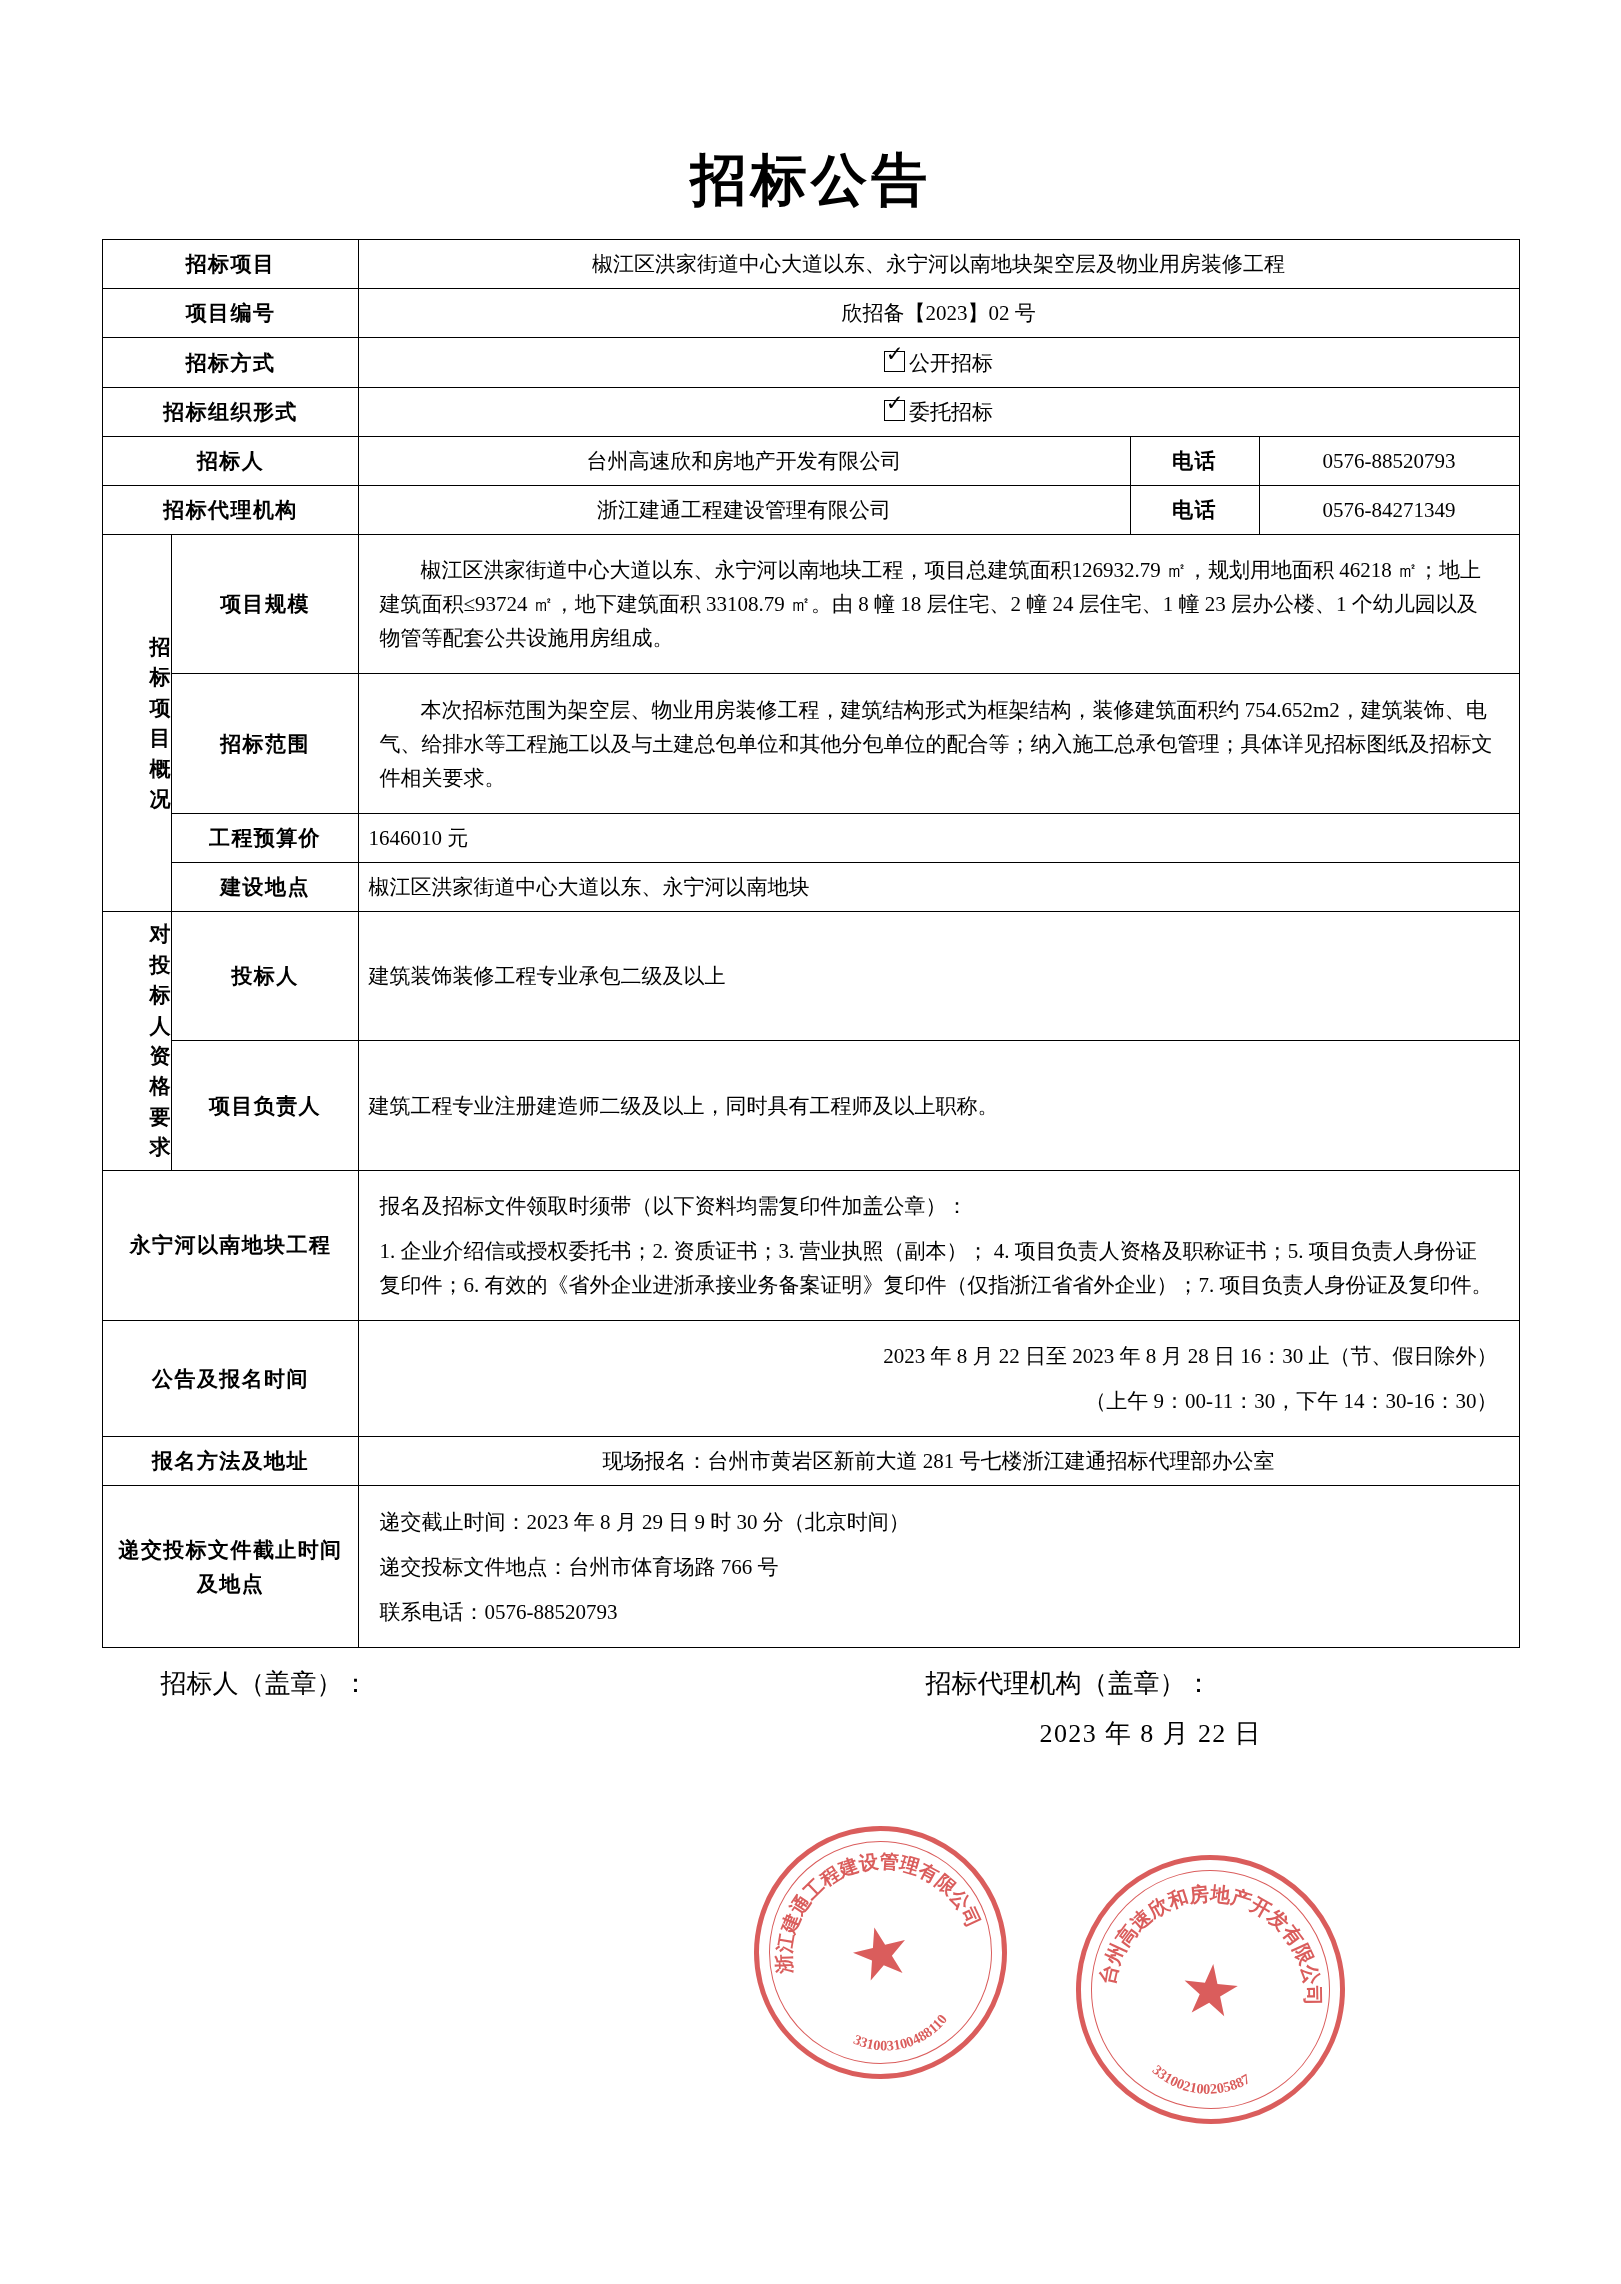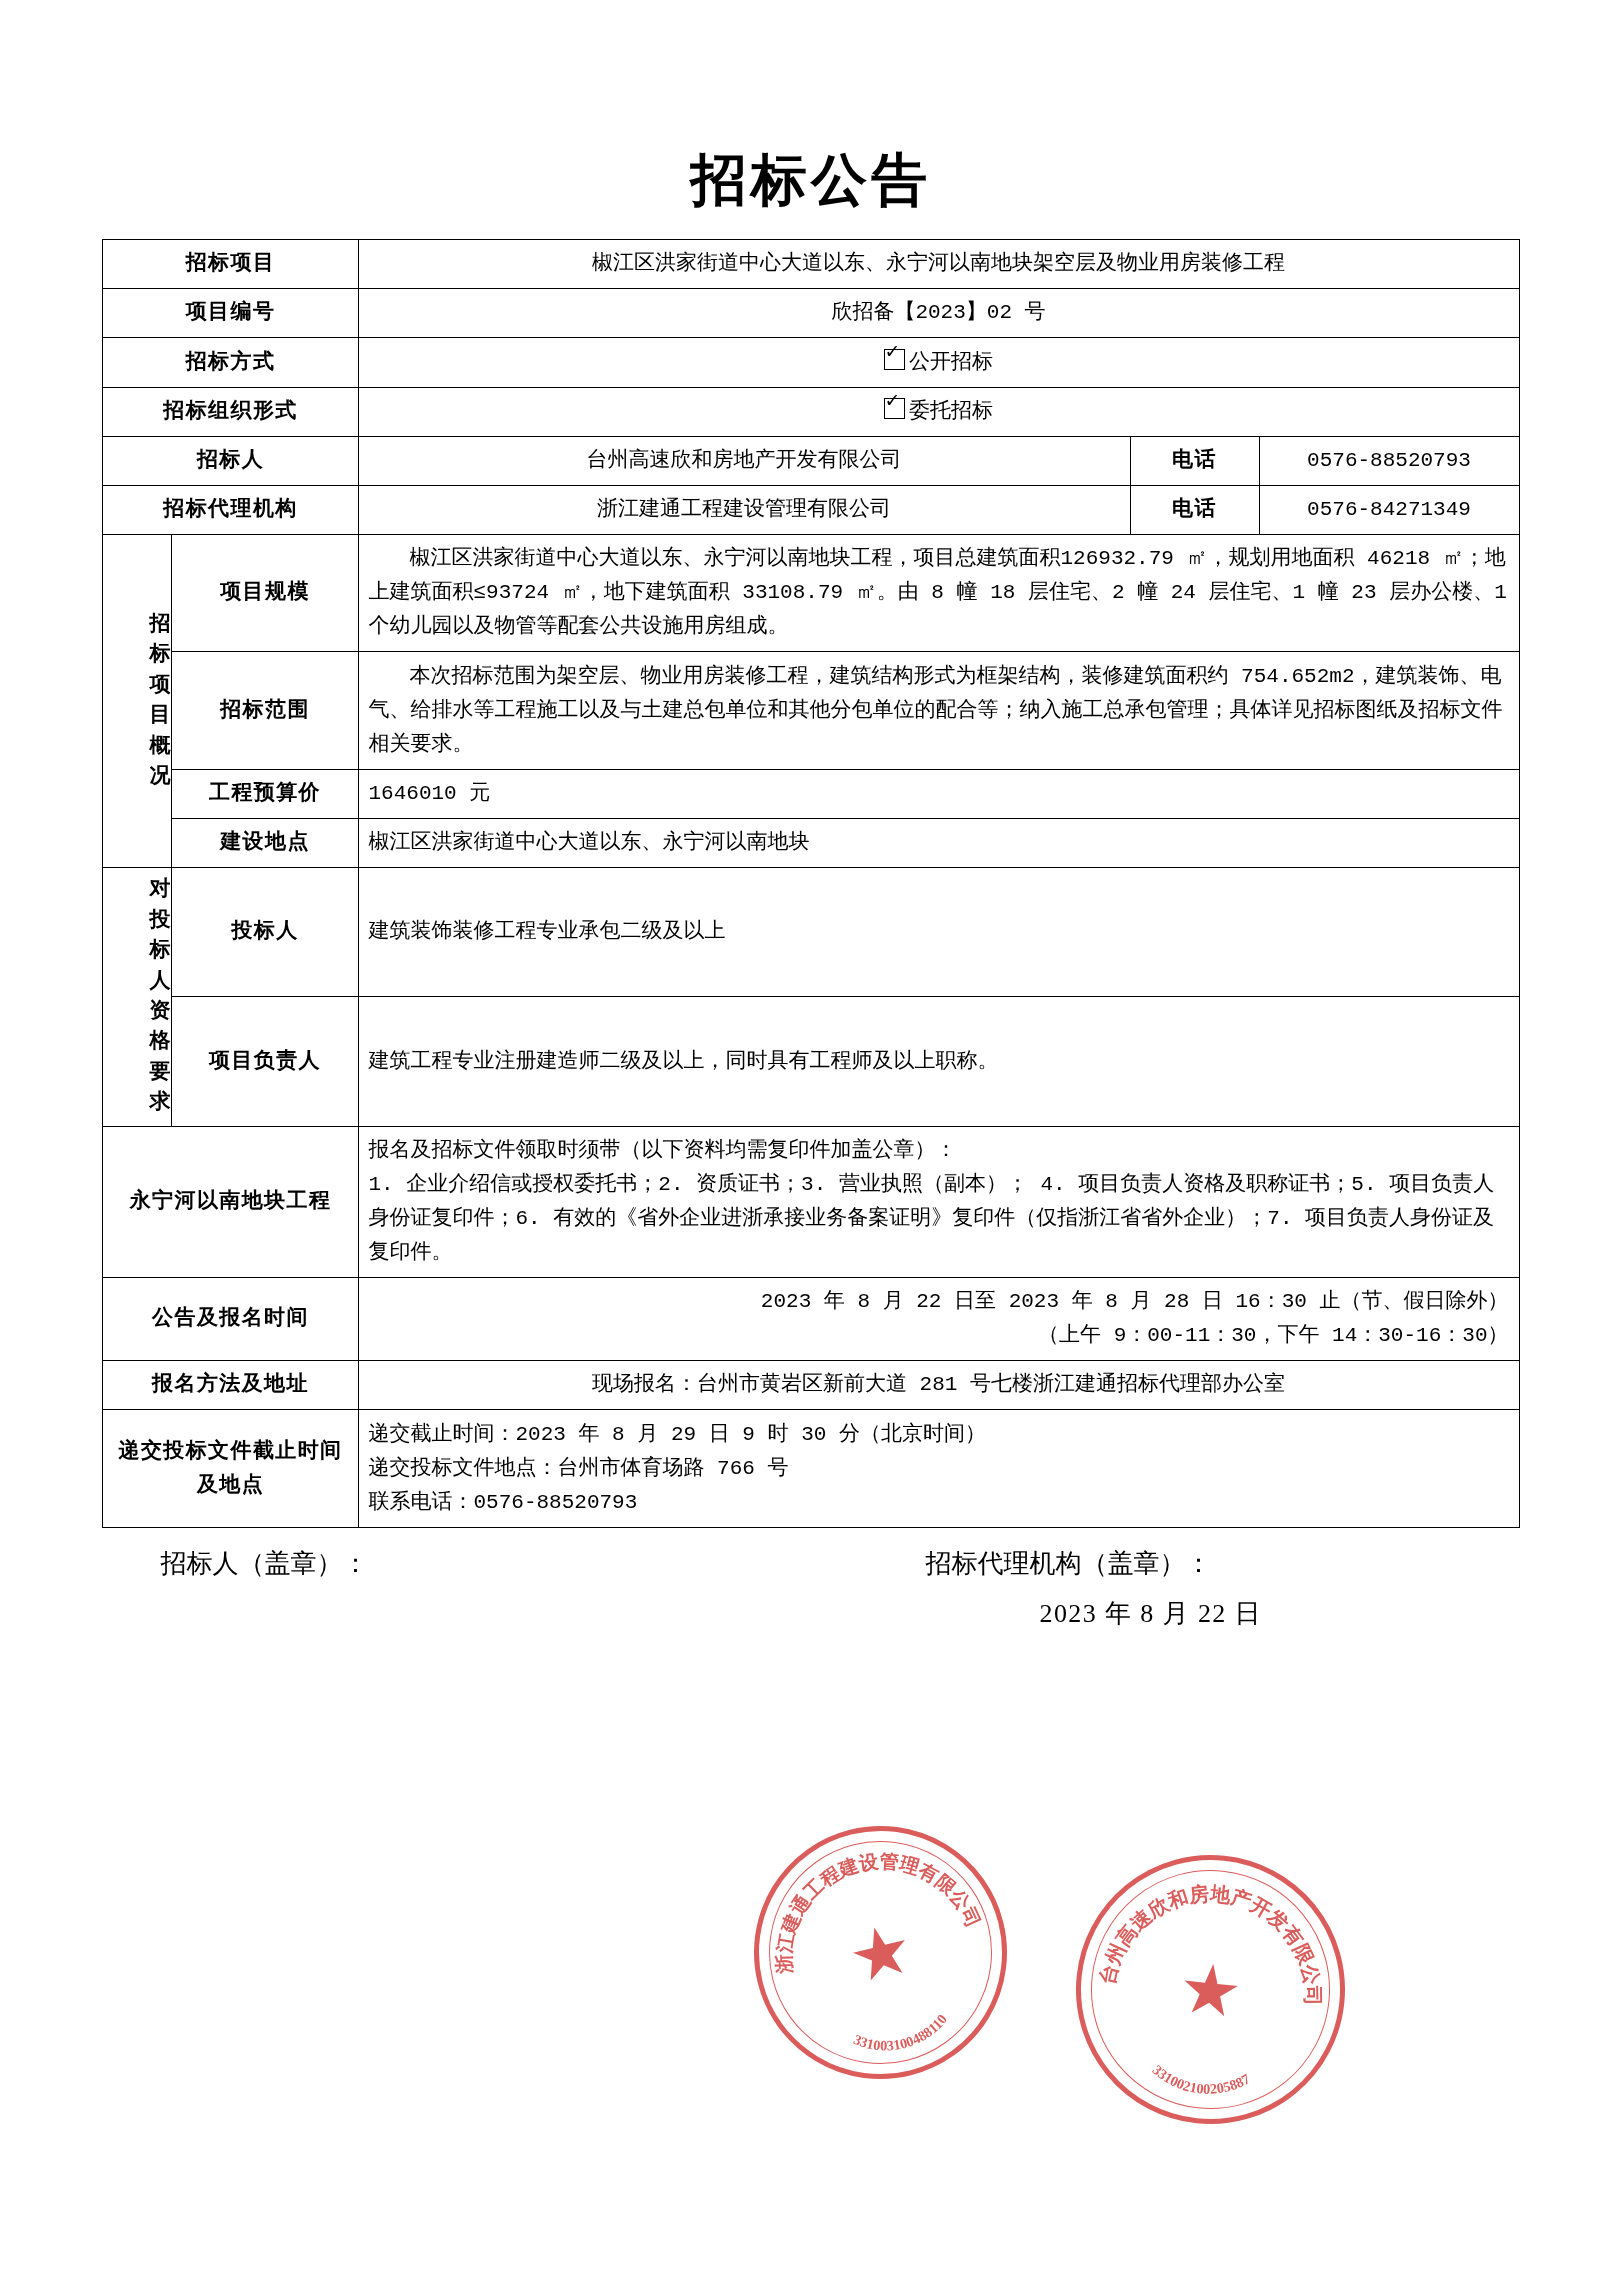--- a/index.html
+++ b/index.html
@@ -27,21 +27,20 @@
     font-weight: bold;
     letter-spacing: 4.3px;
     margin: 143px 0 20px 0;
     font-family: "Liberation Serif", "DejaVu Serif", serif;
   }
   table.main {
     border-collapse: collapse;
     width: 1415px;
     margin: 0 auto;
     table-layout: fixed;
-    font-family: Liberation Mono, monospace;
   }
   table.main td {
     border: 1.4px solid #000;
     padding: 7.1px 10px;
     font-size: 21px;
     line-height: 1.62;
     vertical-align: middle;
   }
   td.label {
     text-align: center;
@@ -60,21 +59,21 @@
     margin-left: 36px;
   }
   td.val {
     text-align: left;
     padding-left: 15.7px;
   }
   td.val-center {
     text-align: center;
   }
   td.val-indent p {
-    margin: 0;
+    margin: 11px;
     text-indent: 0;
   }
   td.val-indent p.ind {
     text-indent: 41px;
   }
   .chk {
     display: inline-block;
     position: relative;
     width: 18.6px;
     height: 18.6px;

